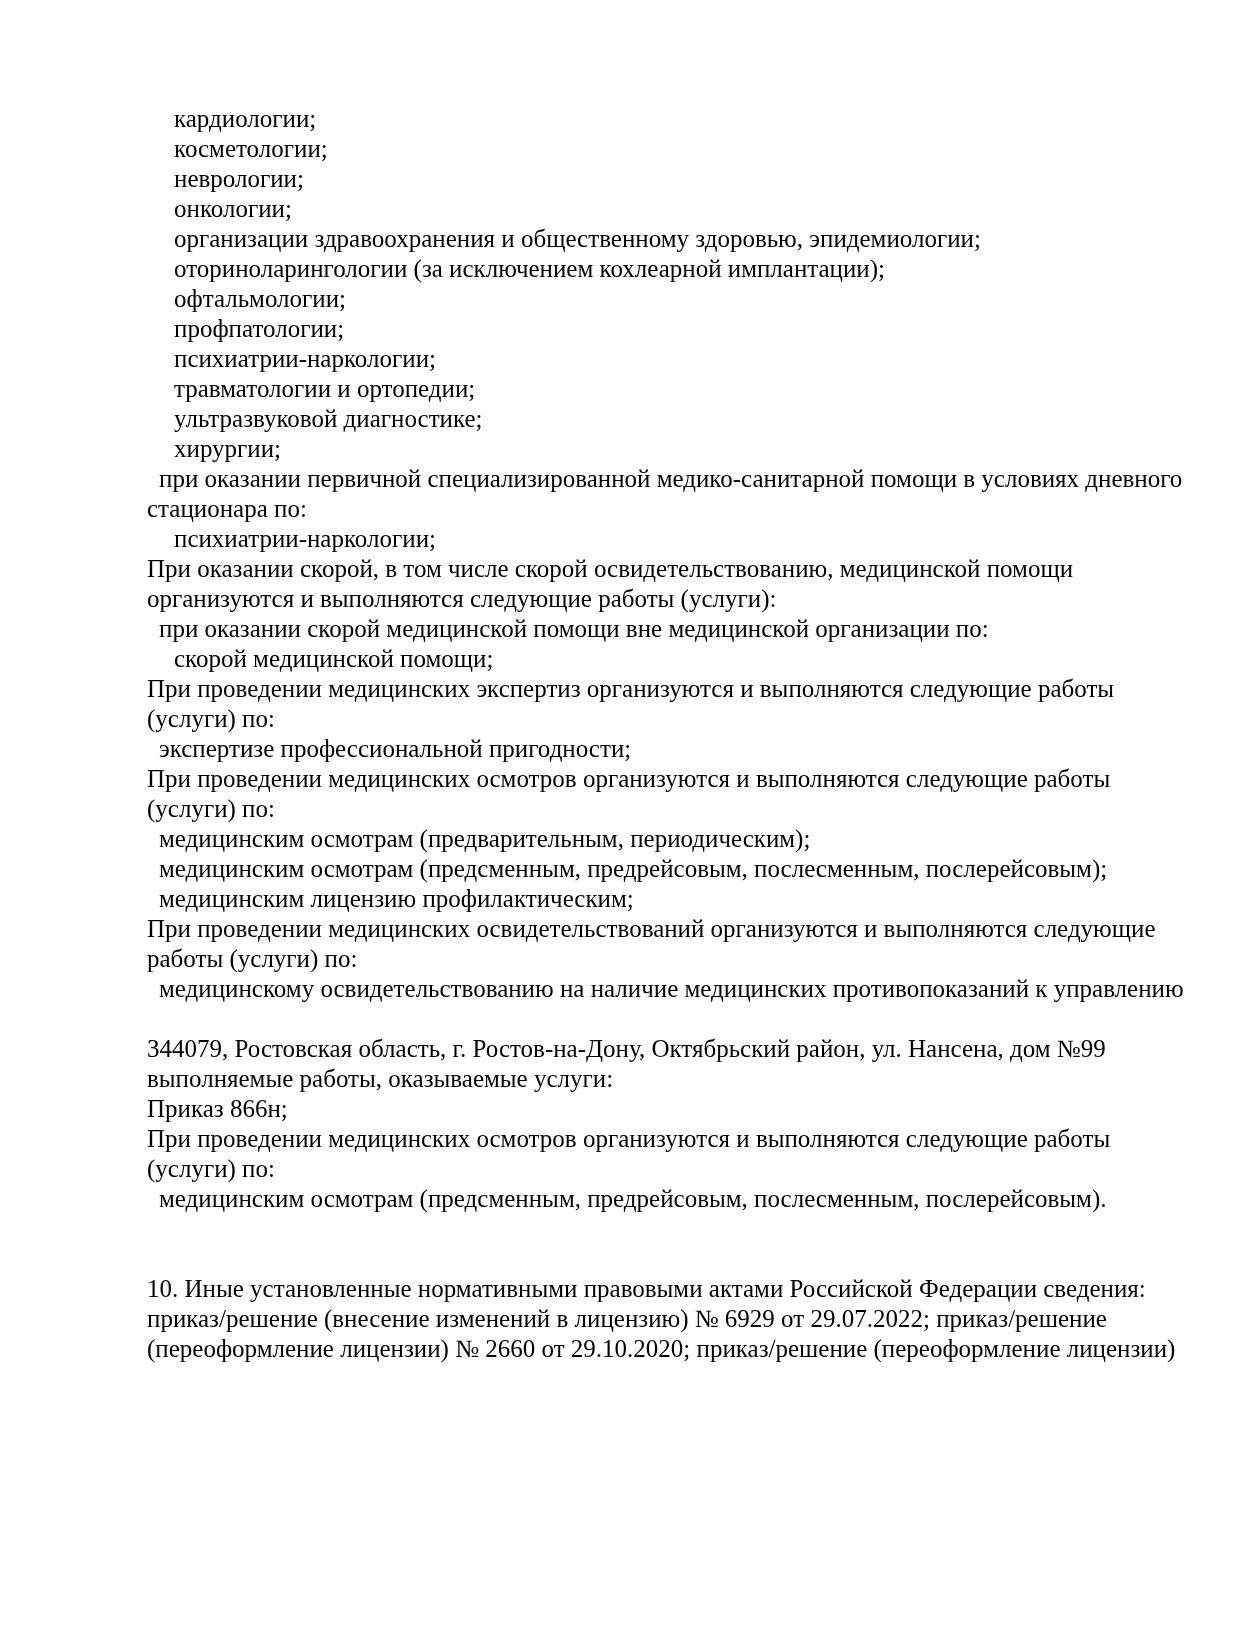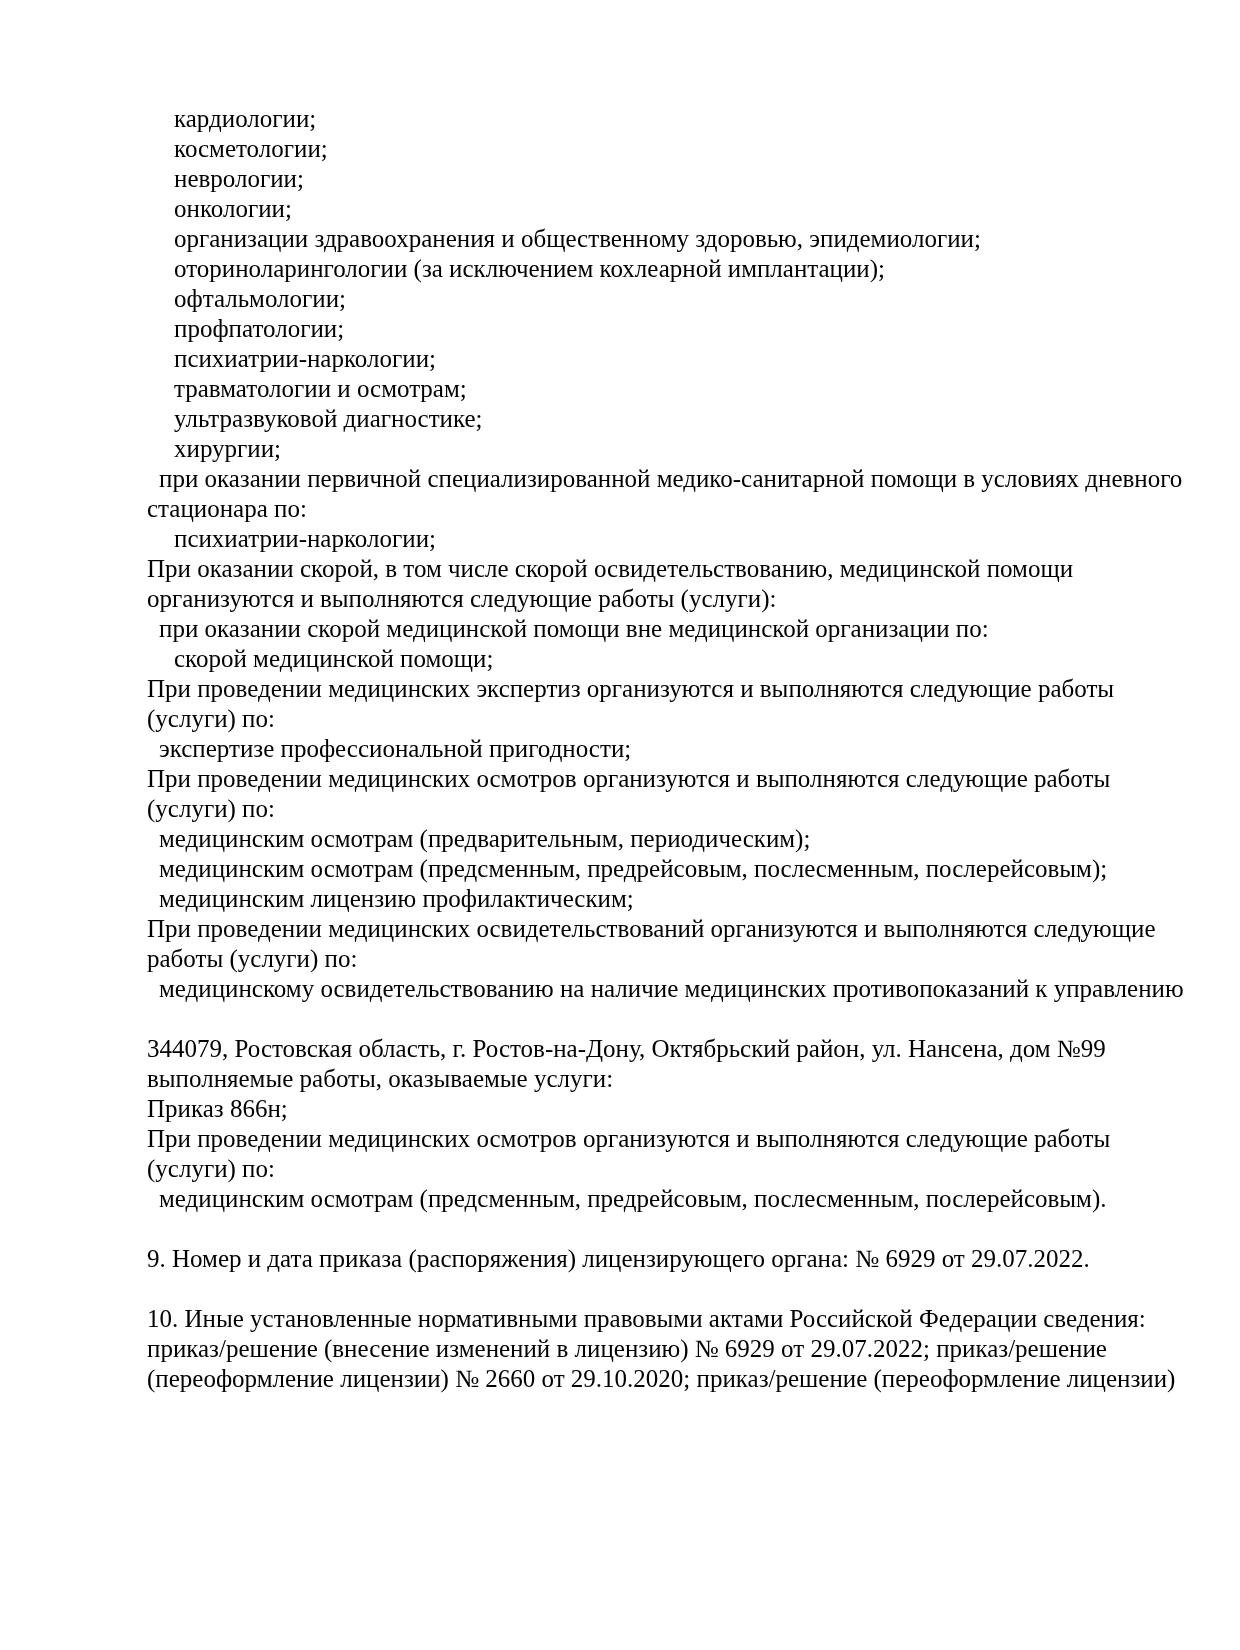--- a/index.html
+++ b/index.html
@@ -41,21 +41,21 @@
   <div class="doc" id="doc-body" style="color: rgb(0, 0, 0);">
       <div class="line indent-2">кардиологии;</div>
       <div class="line indent-2">косметологии;</div>
       <div class="line indent-2">неврологии;</div>
       <div class="line indent-2">онкологии;</div>
       <div class="line indent-2">организации здравоохранения и общественному здоровью, эпидемиологии;</div>
       <div class="line indent-2">оториноларингологии (за исключением кохлеарной имплантации);</div>
       <div class="line indent-2">офтальмологии;</div>
       <div class="line indent-2">профпатологии;</div>
       <div class="line indent-2">психиатрии-наркологии;</div>
-      <div class="line indent-2">травматологии и осмотрам;</div>
+      <div class="line indent-2">травматологии и ортопедии;</div>
       <div class="line indent-2">ультразвуковой диагностике;</div>
       <div class="line indent-2">хирургии;</div>
       <div class="line indent-1">при оказании первичной специализированной медико-санитарной помощи в условиях дневного</div>
       <div class="line indent-0">стационара по:</div>
       <div class="line indent-2">психиатрии-наркологии;</div>
       <div class="line indent-0">При оказании скорой, в том числе скорой освидетельствованию, медицинской помощи</div>
       <div class="line indent-0">организуются и выполняются следующие работы (услуги):</div>
       <div class="line indent-1">при оказании скорой медицинской помощи вне медицинской организации по:</div>
       <div class="line indent-2">скорой медицинской помощи;</div>
       <div class="line indent-0">При проведении медицинских экспертиз организуются и выполняются следующие работы</div>
@@ -70,19 +70,18 @@
       <div class="line indent-0">работы (услуги) по:</div>
       <div class="line indent-1">медицинскому освидетельствованию на наличие медицинских противопоказаний к управлению</div>
       <div class="line indent-0 blank"></div>
       <div class="line indent-0">344079, Ростовская область, г. Ростов-на-Дону, Октябрьский район, ул. Нансена, дом №99</div>
       <div class="line indent-0">выполняемые работы, оказываемые услуги:</div>
       <div class="line indent-0">Приказ 866н;</div>
       <div class="line indent-0">При проведении медицинских осмотров организуются и выполняются следующие работы</div>
       <div class="line indent-0">(услуги) по:</div>
       <div class="line indent-1">медицинским осмотрам (предсменным, предрейсовым, послесменным, послерейсовым).</div>
       <div class="line indent-0 blank"></div>
-      <div class="line indent-0">9. Номер и дата приказа (распоряжения) лицензирующего органа: № 6929 от 29.07.2022.</div>
       <div class="line indent-0 blank"></div>
       <div class="line indent-0">10. Иные установленные нормативными правовыми актами Российской Федерации сведения:</div>
       <div class="line indent-0">приказ/решение (внесение изменений в лицензию) № 6929 от 29.07.2022; приказ/решение</div>
       <div class="line indent-0">(переоформление лицензии) № 2660 от 29.10.2020; приказ/решение (переоформление лицензии)</div>
     </div>
 </div>
 
 </body></html>

